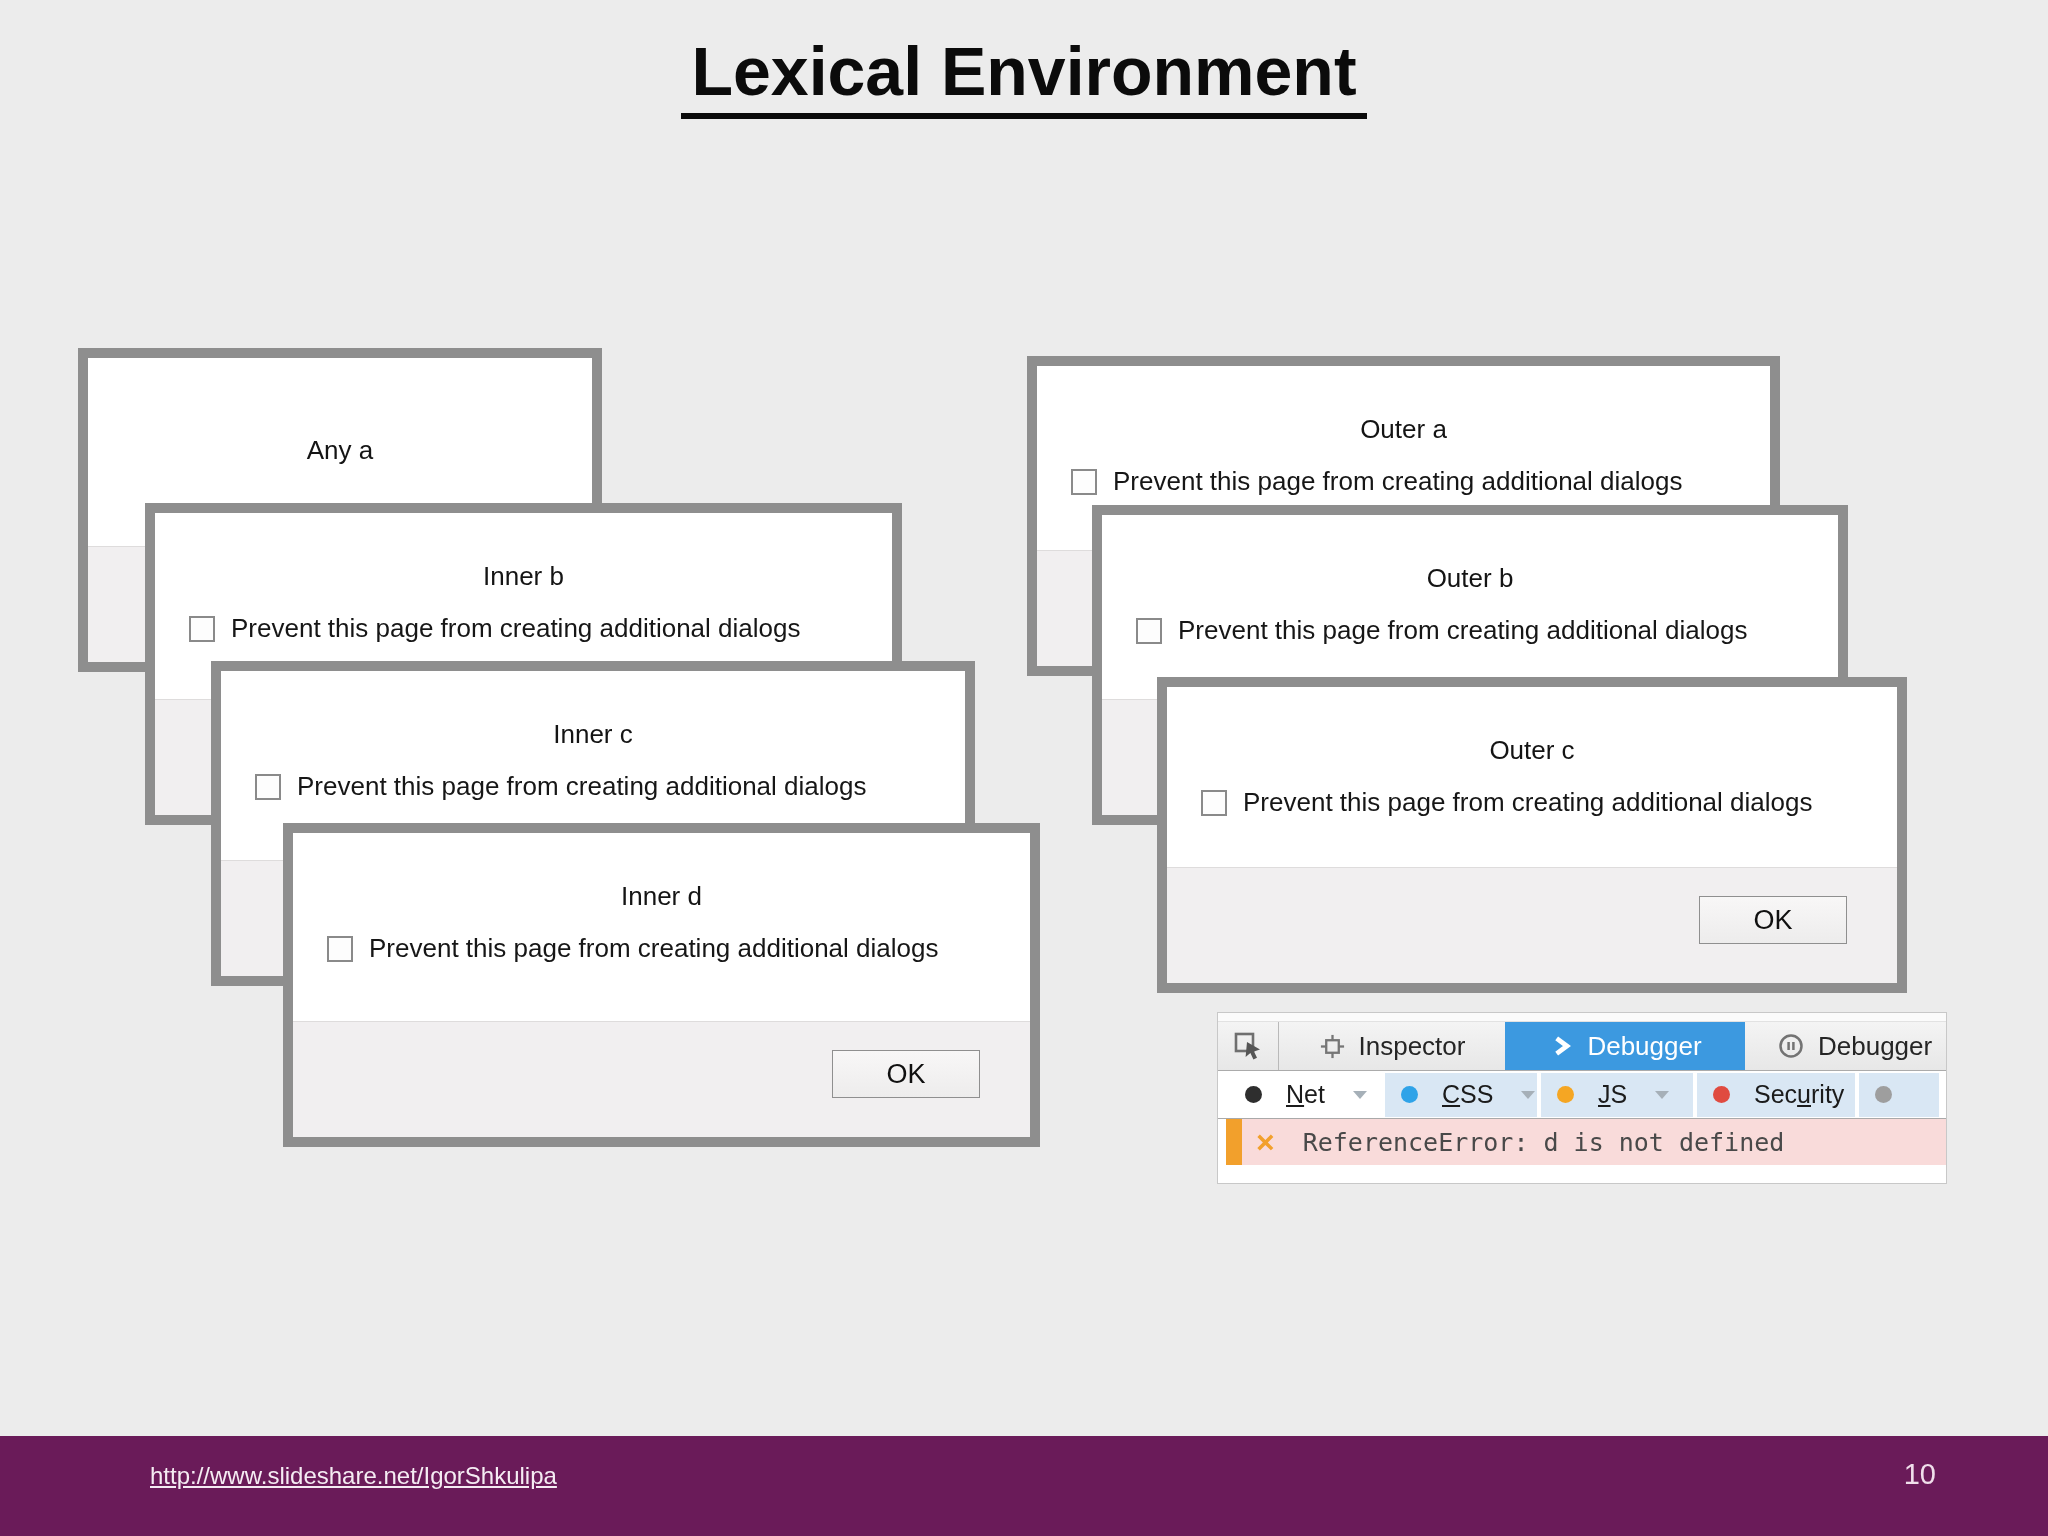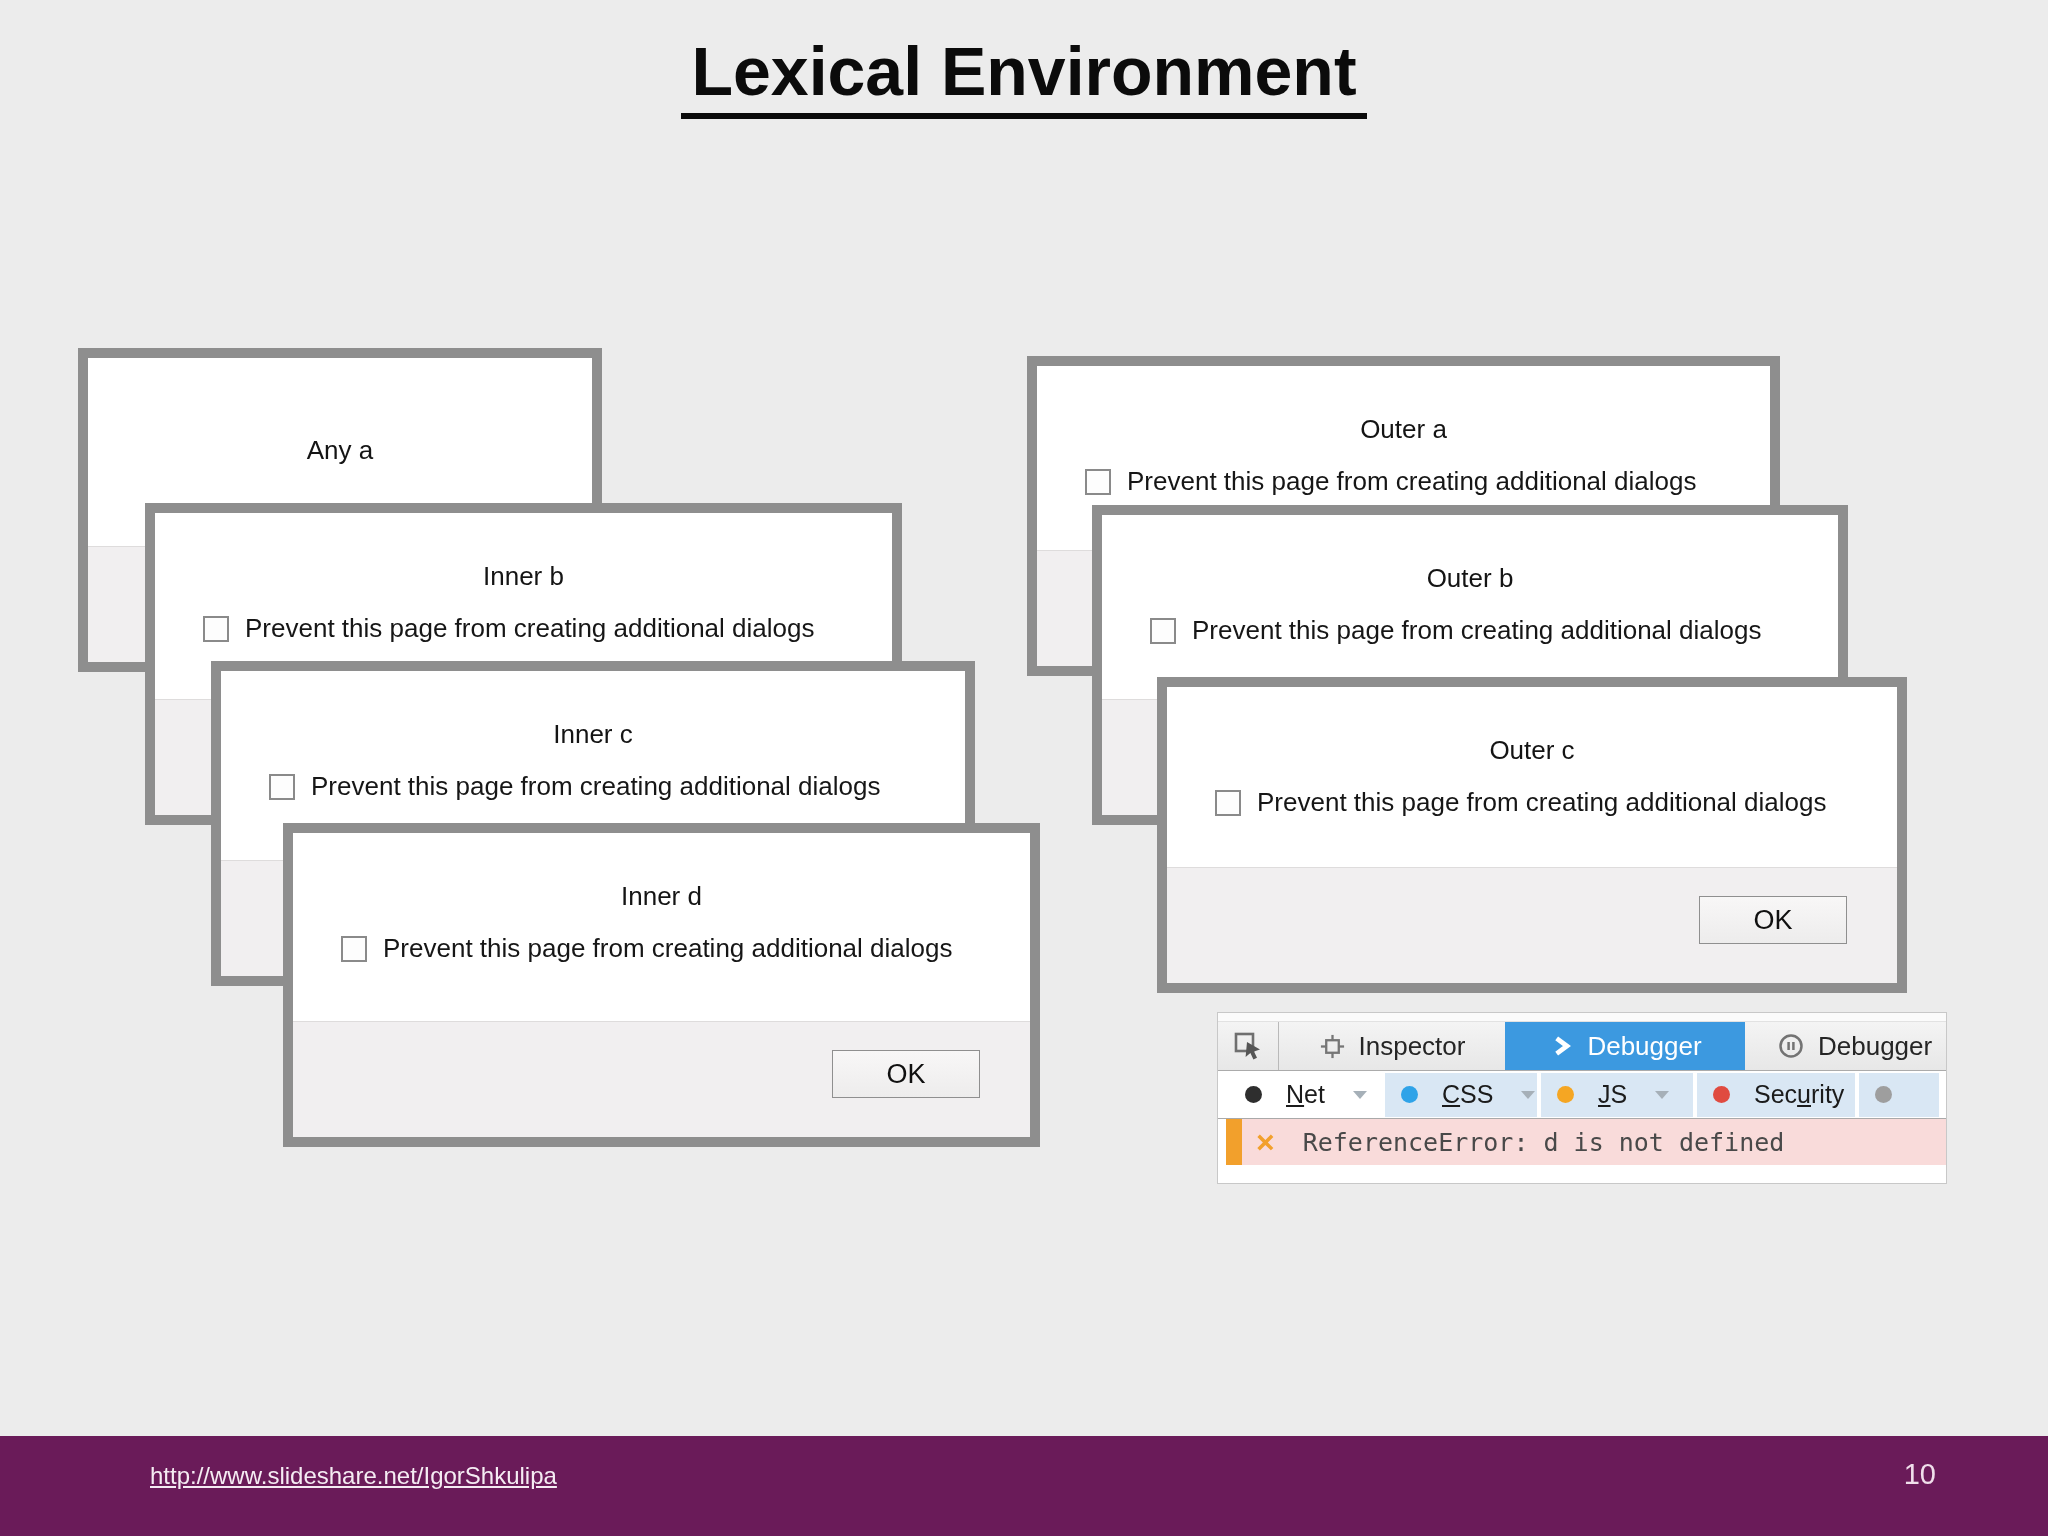--- a/index.html
+++ b/index.html
@@ -22,21 +22,21 @@
 
   
   .dialog {
     position:absolute; background:#ffffff;
     border:10px solid var(--dialog-border,#8e8e8e);
   }
   .dlg-title {
     margin-top:48px; text-align:center; font-size:26px; line-height:30px;
     color:#141414;
   }
-  .dlg-check { display:flex; align-items:center; margin:22px 0 0 48px; }
+  .dlg-check { display:flex; align-items:center; margin:22px 0 0 34px; }
   .cb {
     width:26px; height:26px; flex:none;
     border:2px solid #8a8a8a; background:#fdfdfd;
   }
   .cb-label { margin-left:16px; font-size:26px; color:#161616; white-space:nowrap; }
   .dlg-footer {
     position:absolute; left:0; right:0; bottom:0; height:116px;
     background:var(--dialog-footer-bg,#f1eff0); border-top:1px solid #dedcdc;
   }
   .ok-btn {

